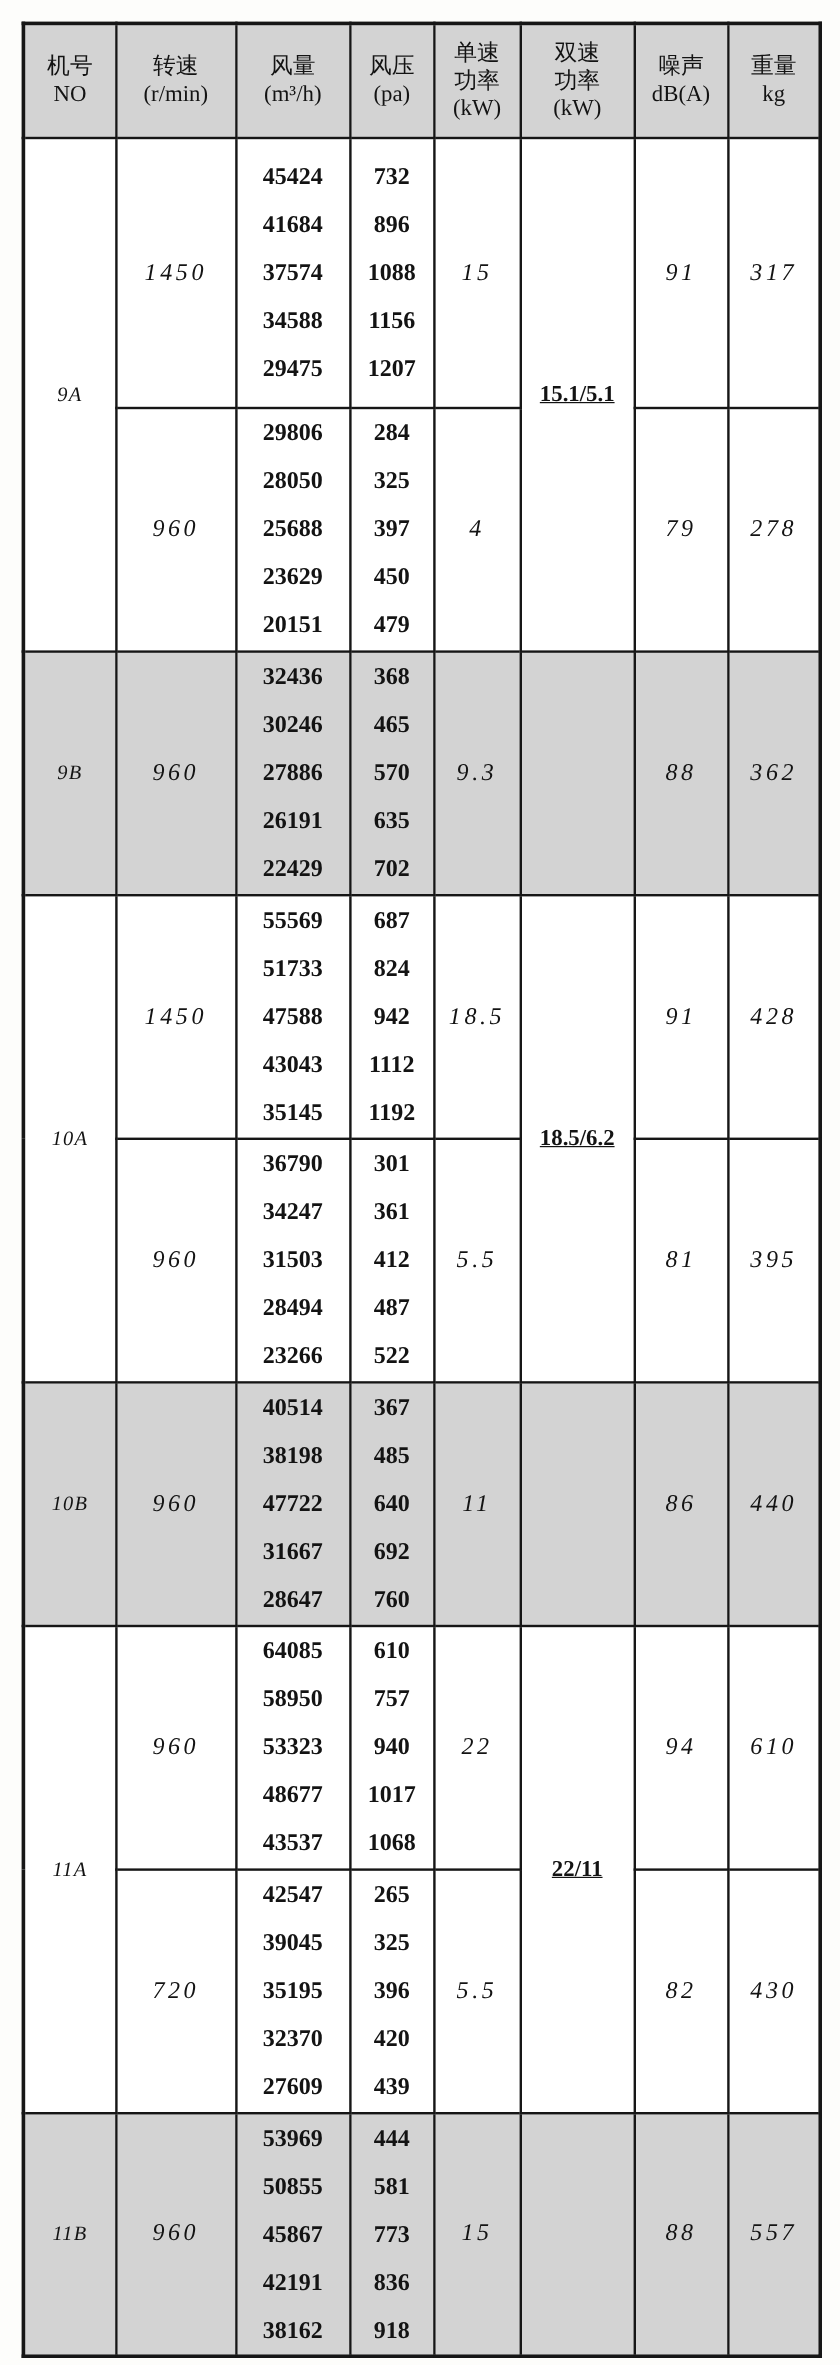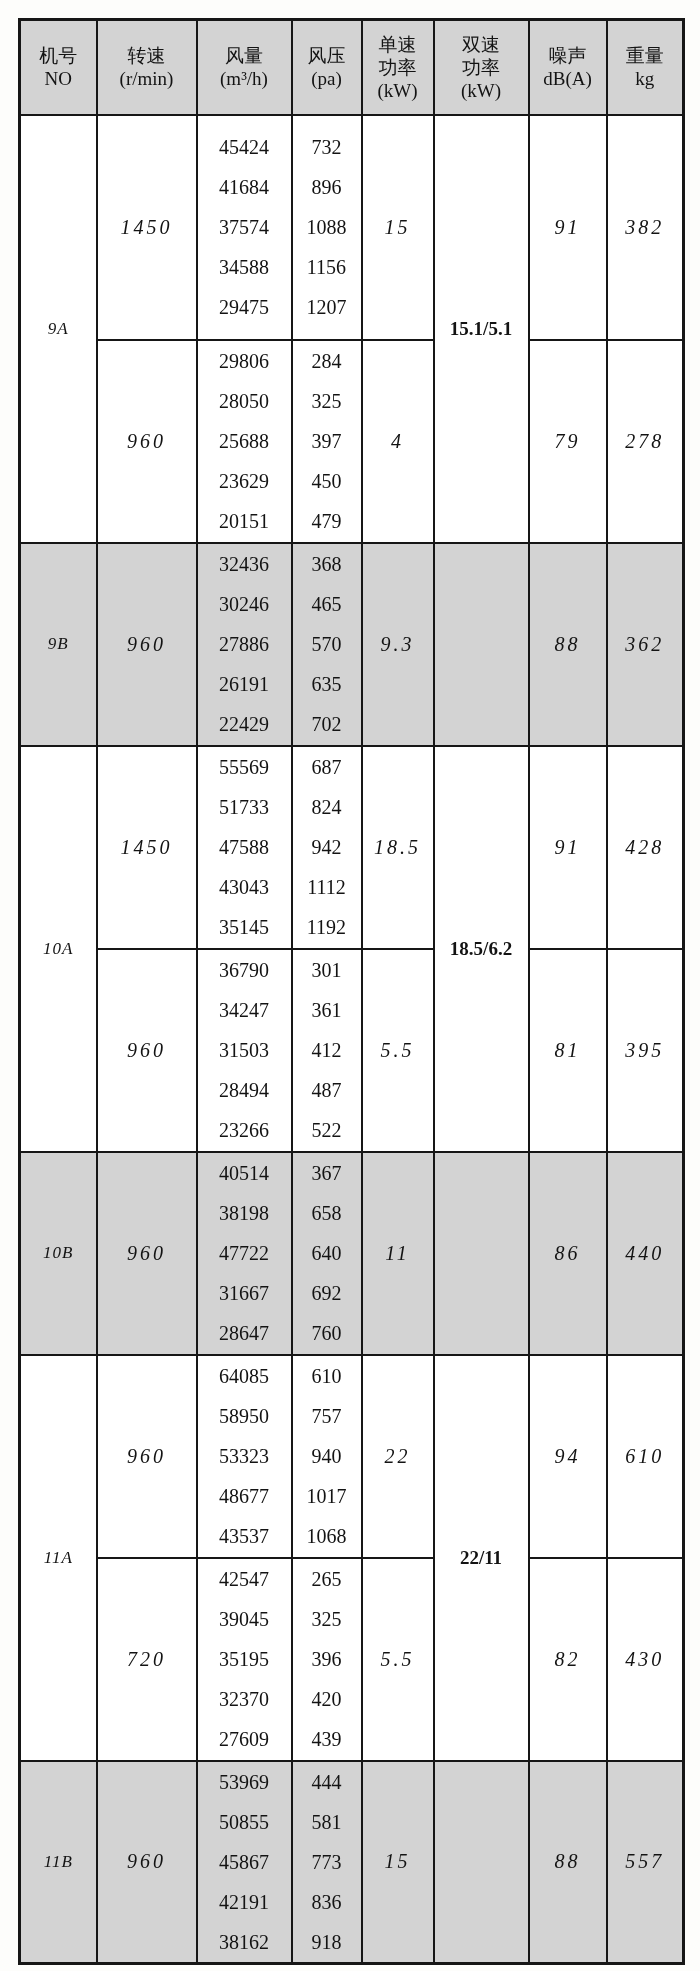--- a/index.html
+++ b/index.html
@@ -34,25 +34,25 @@
   }
   .fan-table tbody tr { height: 203px; }
   .fan-table tbody tr.tall { height: 225px; }
   .fan-table td {
     background: #ffffff;
     font-size: 20px;
   }
   td.multi {
     white-space: pre-line;
     line-height: 40px;
-    font-weight: 400;
+    font-weight: 700;
   }
   td.sp { letter-spacing: 3px; font-style: italic; }
   td.model { font-size: 17px; letter-spacing: 1px; }
-  td.dual { font-weight: 700; font-size: 19px; }
+  td.dual { font-weight: 700; font-size: 19px; text-decoration: underline; }
   tr.shade td { background: #d3d3d3; }
 </style>
 </head>
 <body>
 
 <div class="page">
   <table class="fan-table">
     <colgroup>
       <col style="width:77px">
       <col style="width:100px">
@@ -95,21 +95,21 @@
 34588
 29475</td>
           <td class="multi">732
 896
 1088
 1156
 1207</td>
           <td class="sp">15</td>
           <td class="dual" rowspan="2">15.1/5.1</td>
           <td class="sp">91</td>
-          <td class="sp">382</td>
+          <td class="sp">317</td>
         </tr>
         <tr>
           <td class="sp">960</td>
           <td class="multi">29806
 28050
 25688
 23629
 20151</td>
           <td class="multi">284
 325
@@ -174,21 +174,21 @@
         </tr>
         <tr class="shade">
           <td class="model sp">10B</td>
           <td class="sp">960</td>
           <td class="multi">40514
 38198
 47722
 31667
 28647</td>
           <td class="multi">367
-658
+485
 640
 692
 760</td>
           <td class="sp">11</td>
           <td class="dual"></td>
           <td class="sp">86</td>
           <td class="sp">440</td>
         </tr>
         <tr>
           <td class="model sp" rowspan="2">11A</td>

